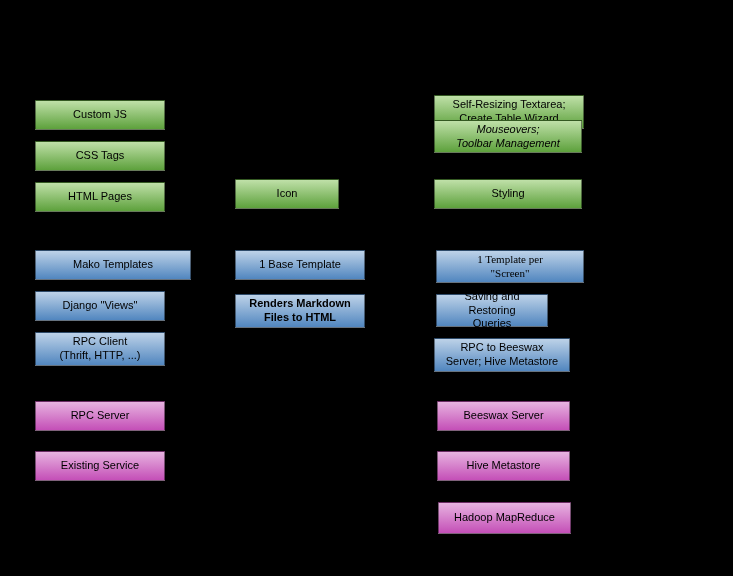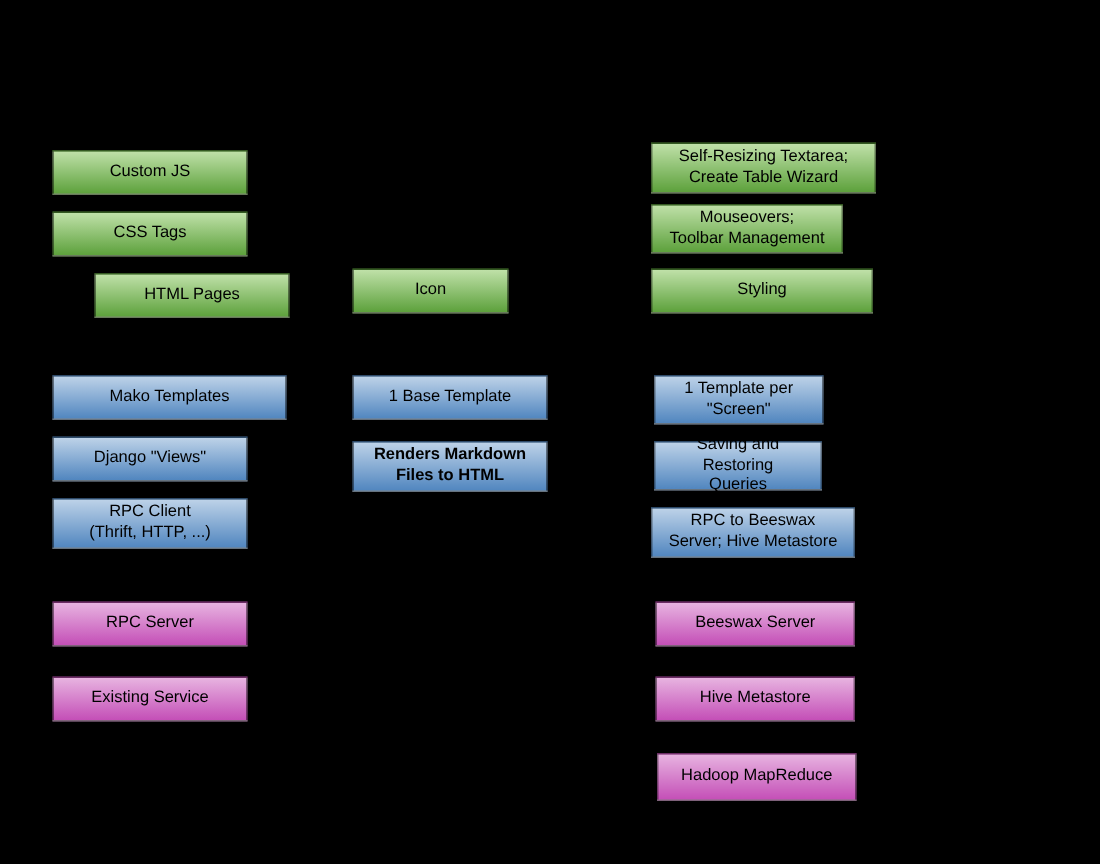--- a/index.html
+++ b/index.html
@@ -33,37 +33,37 @@
   .box.green   { background: linear-gradient(#bfe0a8, #5da13c); }
   .box.blue    { background: linear-gradient(#bdd2e8, #5186bf); }
   .box.magenta { background: linear-gradient(#e7b3e0, #c44fb7); }
 </style>
 </head>
 <body>
 
 <div class="canvas" style="background: rgb(0, 0, 0);">
     <div class="box green" style="left: 35px; top: 100px; width: 130px; height: 30px; background: linear-gradient(rgb(191, 224, 168), rgb(93, 161, 60)); color: rgb(0, 0, 0);">Custom JS</div>
     <div class="box green" style="left: 35px; top: 141px; width: 130px; height: 30px; background: linear-gradient(rgb(191, 224, 168), rgb(93, 161, 60)); color: rgb(0, 0, 0);">CSS Tags</div>
-    <div class="box green" style="left: 35px; top: 182px; width: 130px; height: 30px; background: linear-gradient(rgb(191, 224, 168), rgb(93, 161, 60)); color: rgb(0, 0, 0); margin-left: 28px;">HTML Pages</div>
+    <div class="box green" style="left: 35px; top: 182px; width: 130px; height: 30px; background: linear-gradient(rgb(191, 224, 168), rgb(93, 161, 60)); color: rgb(0, 0, 0);">HTML Pages</div>
     <div class="box blue" style="left: 35px; top: 250px; width: 156px; height: 30px; background: linear-gradient(rgb(189, 210, 232), rgb(81, 134, 191)); color: rgb(0, 0, 0);">Mako Templates</div>
     <div class="box blue" style="left: 35px; top: 291px; width: 130px; height: 30px; background: linear-gradient(rgb(189, 210, 232), rgb(81, 134, 191)); color: rgb(0, 0, 0);">Django "Views"</div>
     <div class="box blue" style="left: 35px; top: 332px; width: 130px; height: 34px; background: linear-gradient(rgb(189, 210, 232), rgb(81, 134, 191)); color: rgb(0, 0, 0);">RPC Client
 (Thrift, HTTP, ...)</div>
     <div class="box magenta" style="left: 35px; top: 401px; width: 130px; height: 30px; background: linear-gradient(rgb(231, 179, 224), rgb(196, 79, 183)); color: rgb(0, 0, 0);">RPC Server</div>
     <div class="box magenta" style="left: 35px; top: 451px; width: 130px; height: 30px; background: linear-gradient(rgb(231, 179, 224), rgb(196, 79, 183)); color: rgb(0, 0, 0);">Existing Service</div>
     <div class="box green" style="left: 235px; top: 179px; width: 104px; height: 30px; background: linear-gradient(rgb(191, 224, 168), rgb(93, 161, 60)); color: rgb(0, 0, 0);">Icon</div>
     <div class="box blue" style="left: 235px; top: 250px; width: 130px; height: 30px; background: linear-gradient(rgb(189, 210, 232), rgb(81, 134, 191)); color: rgb(0, 0, 0);">1 Base Template</div>
     <div class="box blue" style="left: 235px; top: 294px; width: 130px; height: 34px; background: linear-gradient(rgb(189, 210, 232), rgb(81, 134, 191)); color: rgb(0, 0, 0); font-weight: bold;">Renders Markdown
 Files to HTML</div>
     <div class="box green" style="left: 434px; top: 95px; width: 150px; height: 34px; background: linear-gradient(rgb(191, 224, 168), rgb(93, 161, 60)); color: rgb(0, 0, 0);">Self-Resizing Textarea;
 Create Table Wizard</div>
-    <div class="box green" style="left: 434px; top: 136px; width: 128px; height: 33px; background: linear-gradient(rgb(191, 224, 168), rgb(93, 161, 60)); color: rgb(0, 0, 0);">Mouseovers;
+    <div class="box green" style="left: 434px; top: 120px; width: 148px; height: 33px; background: linear-gradient(rgb(191, 224, 168), rgb(93, 161, 60)); color: rgb(0, 0, 0); font-style: italic;">Mouseovers;
 Toolbar Management</div>
     <div class="box green" style="left: 434px; top: 179px; width: 148px; height: 30px; background: linear-gradient(rgb(191, 224, 168), rgb(93, 161, 60)); color: rgb(0, 0, 0);">Styling</div>
-    <div class="box blue" style="left: 436px; top: 250px; width: 113px; height: 33px; background: linear-gradient(rgb(189, 210, 232), rgb(81, 134, 191)); color: rgb(0, 0, 0);">1 Template per
+    <div class="box blue" style="left: 436px; top: 250px; width: 148px; height: 33px; background: linear-gradient(rgb(189, 210, 232), rgb(81, 134, 191)); color: rgb(0, 0, 0); font-family: Liberation Serif, serif;">1 Template per
 "Screen"</div>
     <div class="box blue" style="left: 436px; top: 294px; width: 112px; height: 33px; background: linear-gradient(rgb(189, 210, 232), rgb(81, 134, 191)); color: rgb(0, 0, 0);">Saving and Restoring
 Queries</div>
     <div class="box blue" style="left: 434px; top: 338px; width: 136px; height: 34px; background: linear-gradient(rgb(189, 210, 232), rgb(81, 134, 191)); color: rgb(0, 0, 0);">RPC to Beeswax
 Server; Hive Metastore</div>
     <div class="box magenta" style="left: 437px; top: 401px; width: 133px; height: 30px; background: linear-gradient(rgb(231, 179, 224), rgb(196, 79, 183)); color: rgb(0, 0, 0);">Beeswax Server</div>
     <div class="box magenta" style="left: 437px; top: 451px; width: 133px; height: 30px; background: linear-gradient(rgb(231, 179, 224), rgb(196, 79, 183)); color: rgb(0, 0, 0);">Hive Metastore</div>
     <div class="box magenta" style="left: 438px; top: 502px; width: 133px; height: 32px; background: linear-gradient(rgb(231, 179, 224), rgb(196, 79, 183)); color: rgb(0, 0, 0);">Hadoop MapReduce</div>
   </div>
 

